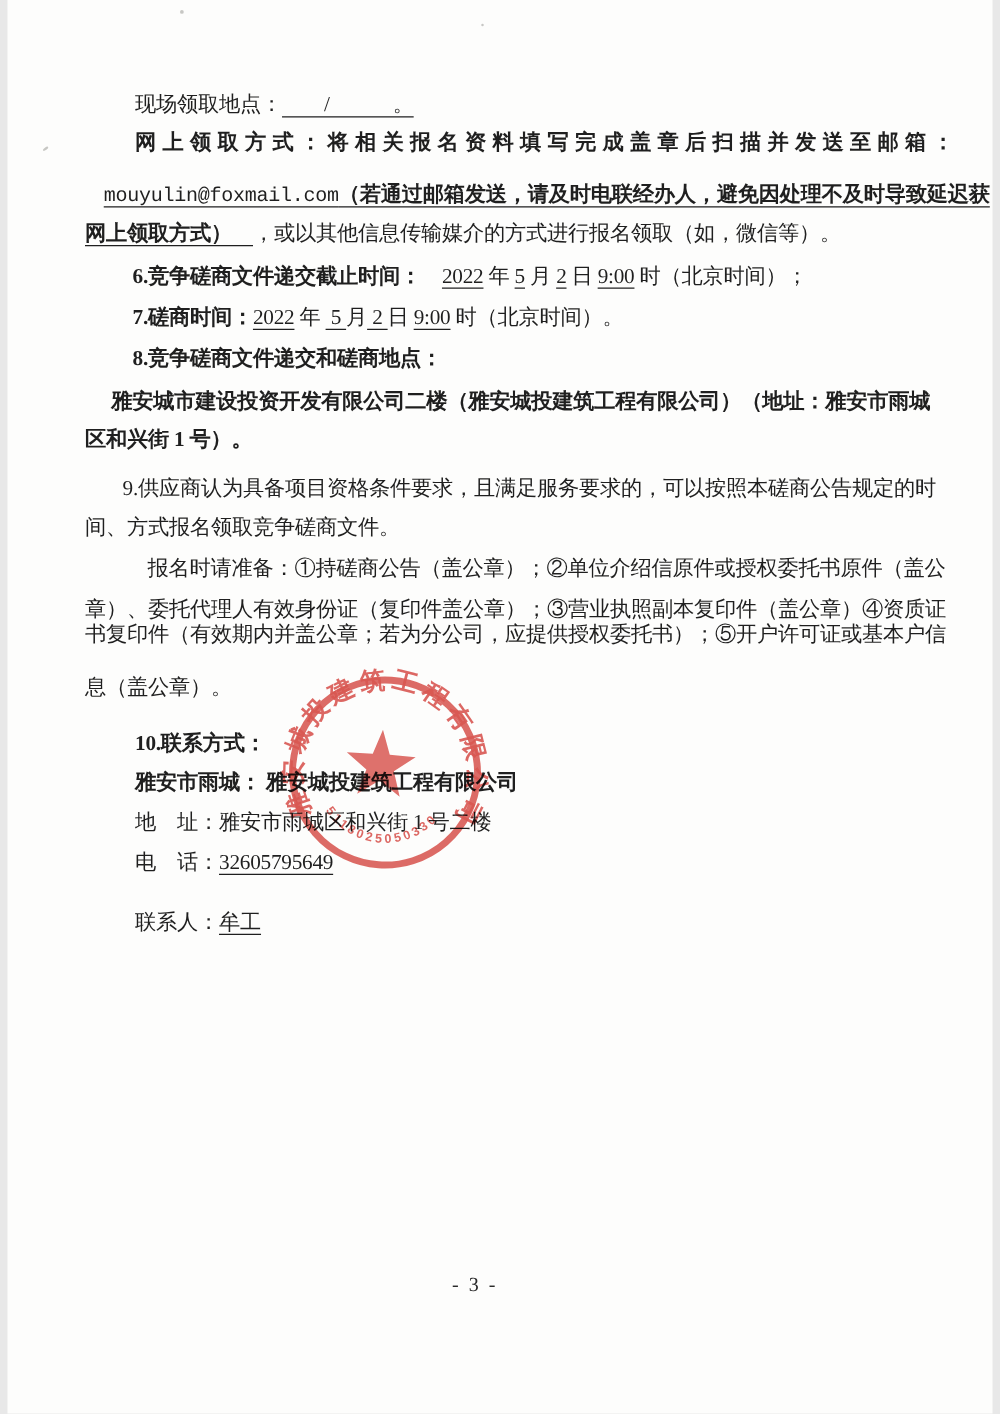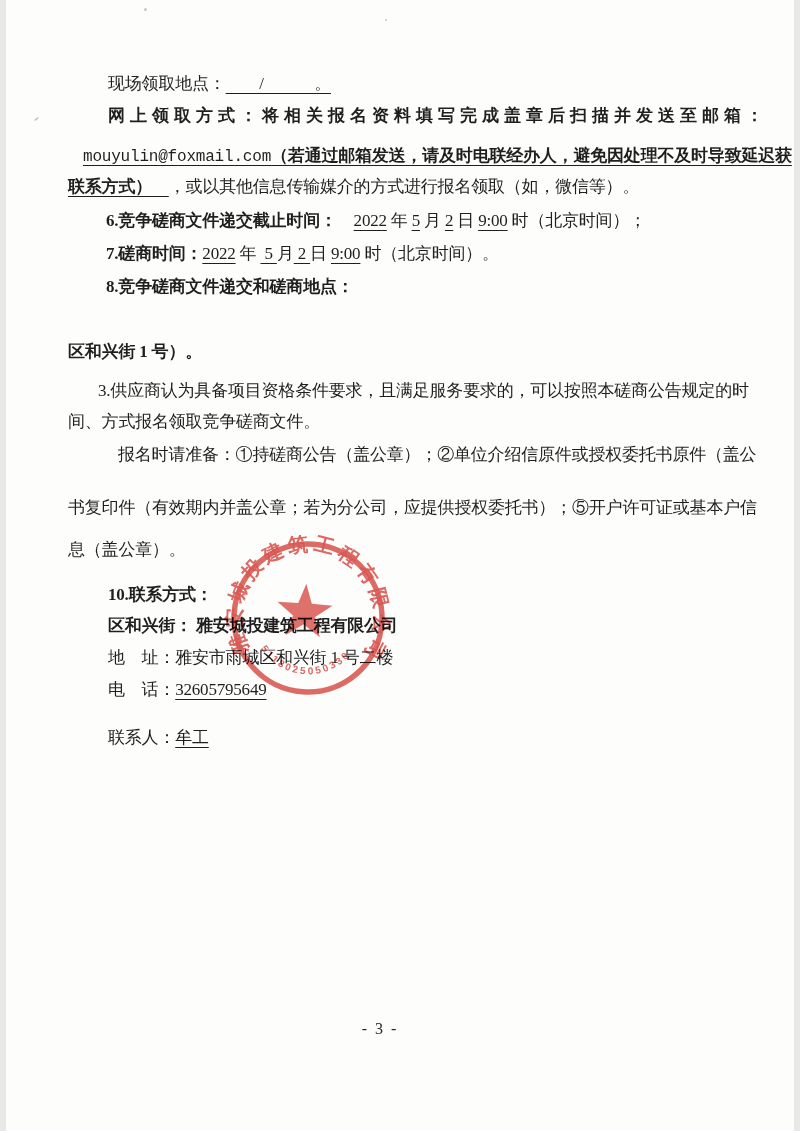--- a/index.html
+++ b/index.html
@@ -41,49 +41,51 @@
 <body>
 
 <div class="page">
 
   <div class="speck" style="left:138px;top:8px;width:3px;height:3px;"></div>
   <div class="speck" style="left:28px;top:118px;width:5px;height:2px;transform:rotate(-35deg);"></div>
   <div class="speck" style="left:379px;top:19px;width:2px;height:2px;"></div>
 
   <div class="line" style="top:74px;padding-left:40px;"><span>现场领取地点：</span><span class="u">　　/　　　。</span></div>
 
-  <div class="line b spread" style="top:106px;padding-left:40px;"><span>网上领取方式：将相关报名资料填写完成盖章后扫描并发送至邮箱：</span></div>
+  <div class="line b spread" style="top:106px;padding-left:40px;font-family:Liberation Mono, monospace;"><span>网上领取方式：将相关报名资料填写完成盖章后扫描并发送至邮箱：</span></div>
 
   <div class="line" style="top:146px;"><span class="u mono">mouyulin@foxmail.com</span><span class="u b">（若通过邮箱发送，请及时电联经办人，避免因处理不及时导致延迟获</span></div>
 
-  <div class="line" style="top:177px;"><span class="u b">联系方式）　</span><span>，或以其他信息传输媒介的方式进行报名领取（如，微信等）。</span></div>
+  <div class="line" style="top:177px;"><span class="u b">网上领取方式）　</span><span>，或以其他信息传输媒介的方式进行报名领取（如，微信等）。</span></div>
 
   <div class="line" style="top:211px;padding-left:38px;text-align:right;"><span class="b">6.竞争磋商文件递交截止时间：</span><span>　</span><span class="u">2022</span><span> 年 </span><span class="u">5</span><span> 月 </span><span class="u">2</span><span> 日 </span><span class="u">9:00</span><span> 时（北京时间）；</span></div>
 
   <div class="line" style="top:244px;padding-left:38px;"><span class="b">7.磋商时间：</span><span class="u">2022</span><span> 年 </span><span class="u"> 5 </span><span>月</span><span class="u"> 2 </span><span>日 </span><span class="u">9:00</span><span> 时（北京时间）。</span></div>
 
   <div class="line b" style="top:277px;padding-left:38px;"><span>8.竞争磋商文件递交和磋商地点：</span></div>
 
+  <div class="line b" style="top:311px;padding-left:21px;"><span>雅安城市建设投资开发有限公司二楼（雅安城投建筑工程有限公司）（地址：雅安市雨城</span></div>
 
   <div class="line b" style="top:342px;"><span>区和兴街 1 号）。</span></div>
 
-  <div class="line" style="top:381px;padding-left:30px;"><span>3.供应商认为具备项目资格条件要求，且满足服务要求的，可以按照本磋商公告规定的时</span></div>
+  <div class="line" style="top:381px;padding-left:30px;"><span>9.供应商认为具备项目资格条件要求，且满足服务要求的，可以按照本磋商公告规定的时</span></div>
 
   <div class="line" style="top:412px;"><span>间、方式报名领取竞争磋商文件。</span></div>
 
   <div class="line" style="top:445px;padding-left:50px;"><span>报名时请准备：①持磋商公告（盖公章）；②单位介绍信原件或授权委托书原件（盖公</span></div>
 
+  <div class="line" style="top:478px;"><span>章）、委托代理人有效身份证（复印件盖公章）；③营业执照副本复印件（盖公章）④资质证</span></div>
 
   <div class="line" style="top:498px;"><span>书复印件（有效期内并盖公章；若为分公司，应提供授权委托书）；⑤开户许可证或基本户信</span></div>
 
   <div class="line" style="top:540px;"><span>息（盖公章）。</span></div>
 
   <div class="line b" style="top:585px;padding-left:40px;"><span>10.联系方式：</span></div>
 
-  <div class="line b" style="top:616px;padding-left:40px;"><span>区和兴街： </span><span>雅安城投建筑工程有限公司</span></div>
+  <div class="line b" style="top:616px;padding-left:40px;"><span>雅安市雨城： </span><span>雅安城投建筑工程有限公司</span></div>
 
   <div class="line" style="top:648px;padding-left:40px;"><span>地　址：雅安市雨城区和兴街 1 号二楼</span></div>
 
   <div class="line" style="top:680px;padding-left:40px;"><span>电　话：</span><span class="u">32605795649</span></div>
 
   <div class="line" style="top:712px;padding-left:40px;margin-top:16px;"><span>联系人：</span><span class="u">牟工</span></div>
 
   <svg class="stamp" width="180" height="180" viewBox="-90 -90 180 180">
     <defs>
       <path id="arcTop" d="M -55,38 A 67,67 0 1 1 55,38" fill="none"></path>

